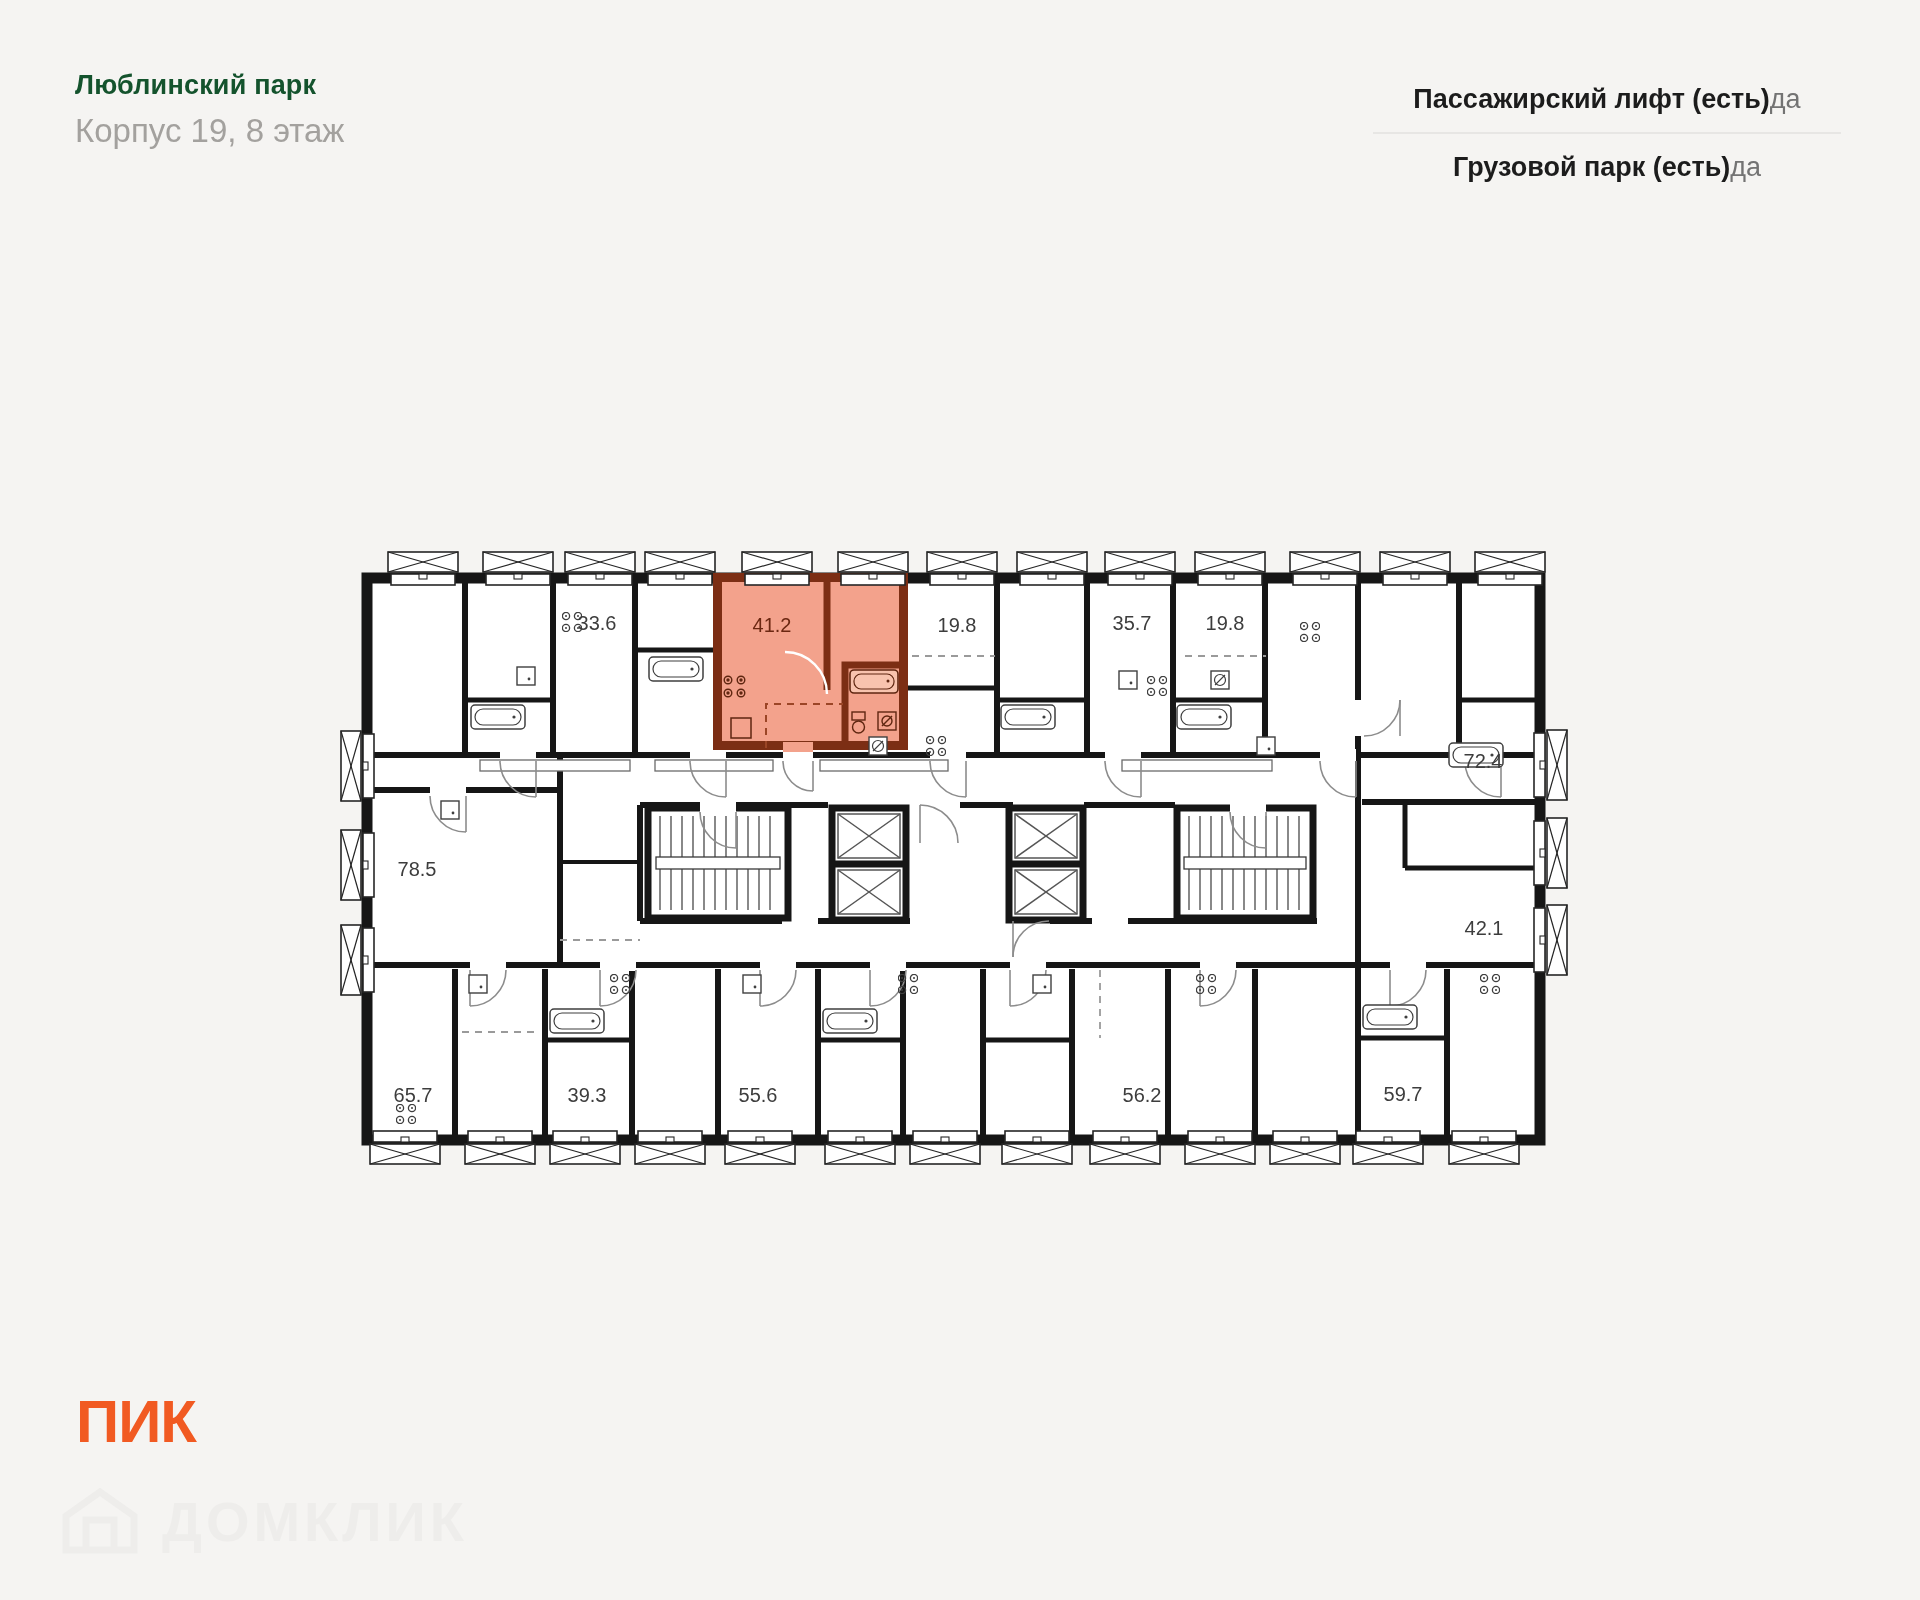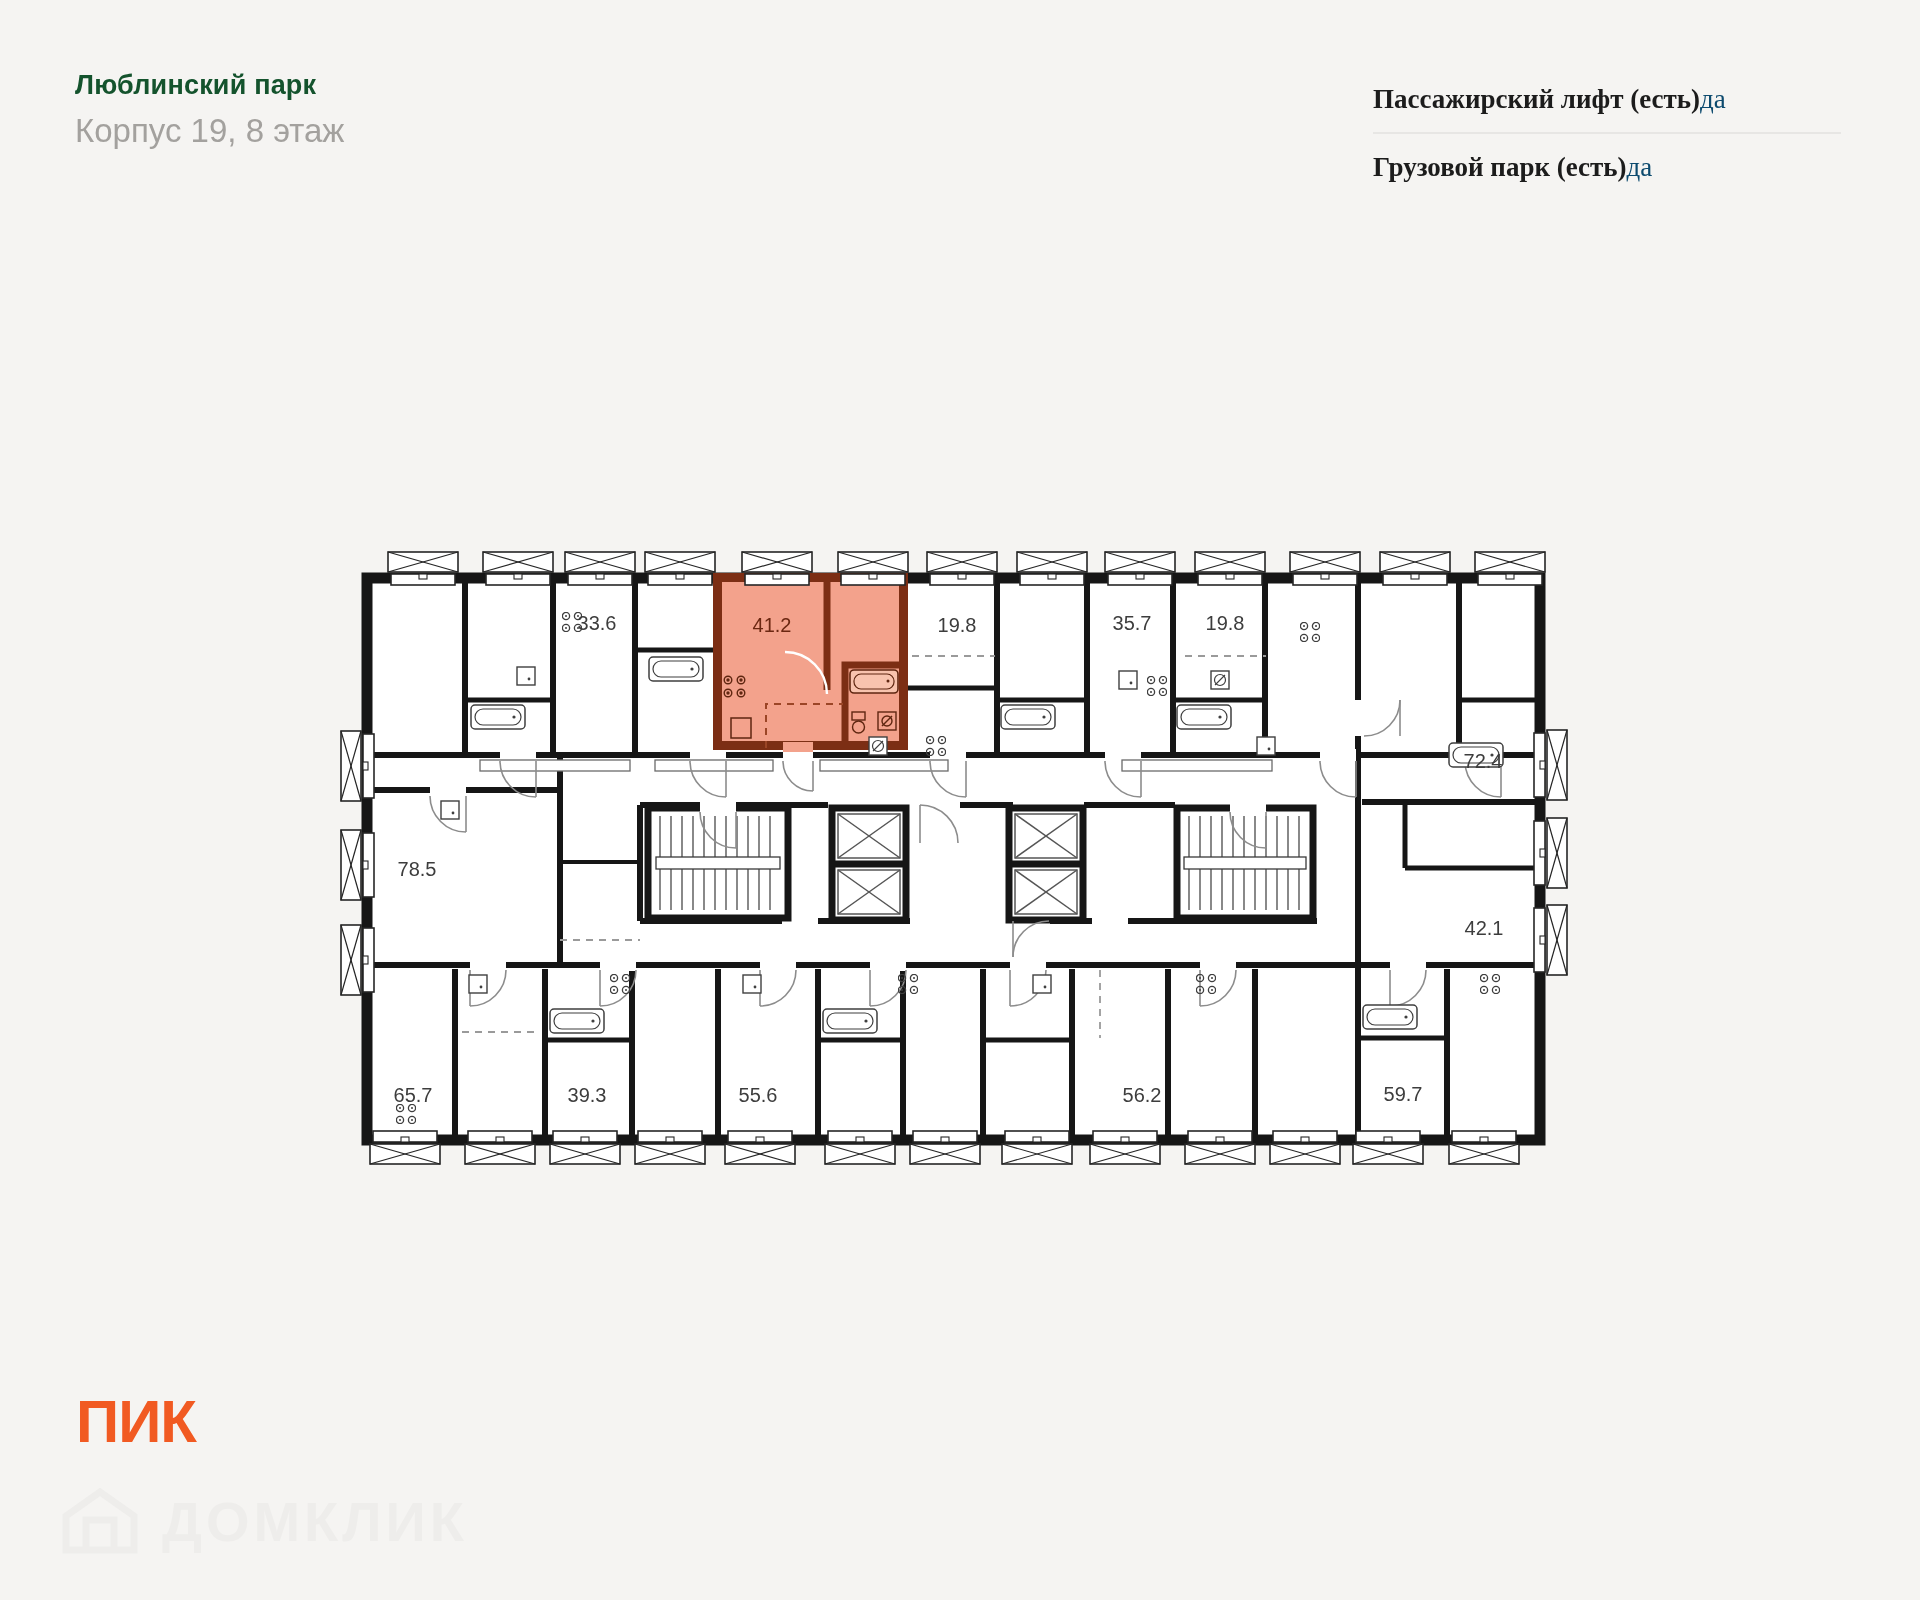--- a/index.html
+++ b/index.html
@@ -5,23 +5,23 @@
   html,body{margin:0;padding:0;}
   body{width:1920px;height:1600px;background:#f5f4f2;font-family:"Liberation Sans",sans-serif;position:relative;overflow:hidden;}
   .page{position:absolute;inset:0;}
   
   .hdr{position:absolute;left:75px;top:70px;}
   .project{font-size:27px;font-weight:700;color:#14532d;letter-spacing:.2px;}
   .title{margin-top:20px;font-size:44px;font-weight:700;color:#111;letter-spacing:.2px;}
   .subtitle{margin-top:11px;font-size:33px;font-weight:400;color:#a3a19e;}
   
   .lifts{position:absolute;left:1373px;top:66px;width:468px;}
-  .lift-row{display:flex;justify-content:flex-start;align-items:center;height:66px;font-family:Liberation Serif, serif;}
+  .lift-row{display:flex;justify-content:center;align-items:center;height:66px;}
   .lift-label{font-size:27px;font-weight:700;color:#1c1c1c;}
-  .lift-value{font-size:27px;font-weight:400;color:#0c4a6e;}
+  .lift-value{font-size:27px;font-weight:400;color:#737373;}
   .divider{height:2px;background:#e7e6e4;width:100%;}
   
   svg.plan{position:absolute;left:0;top:0;}
   svg text{font-family:"Liberation Sans",sans-serif;font-size:20px;font-weight:500;fill:#3d3d3d;text-anchor:middle;}
   svg text.hl{fill:#6b2711;}
   
   .watermark{position:absolute;left:60px;top:1486px;display:flex;align-items:center;gap:14px;color:#eeedeb;z-index:1;}
   .watermark .wm-text{font-size:56px;font-weight:700;letter-spacing:4px;}
   .logo{position:absolute;left:76px;top:1387px;font-size:60px;font-weight:800;color:#f15a22;letter-spacing:-1px;z-index:2;font-style:normal;}
 </style>

